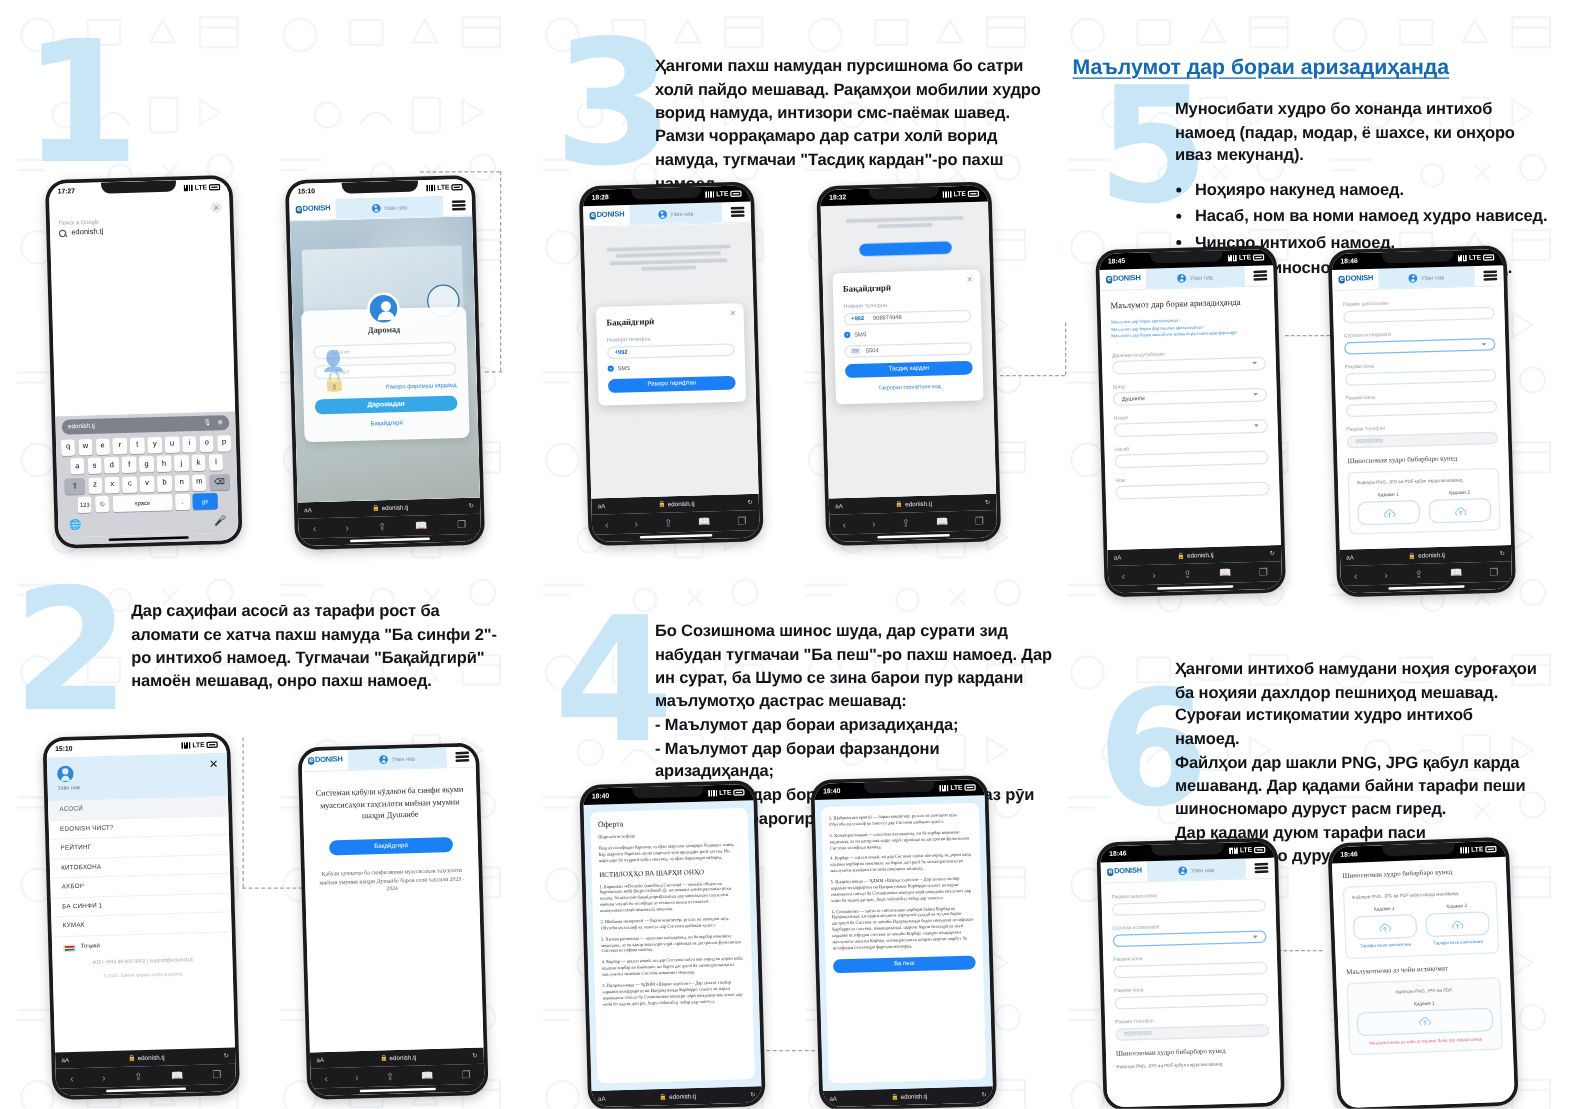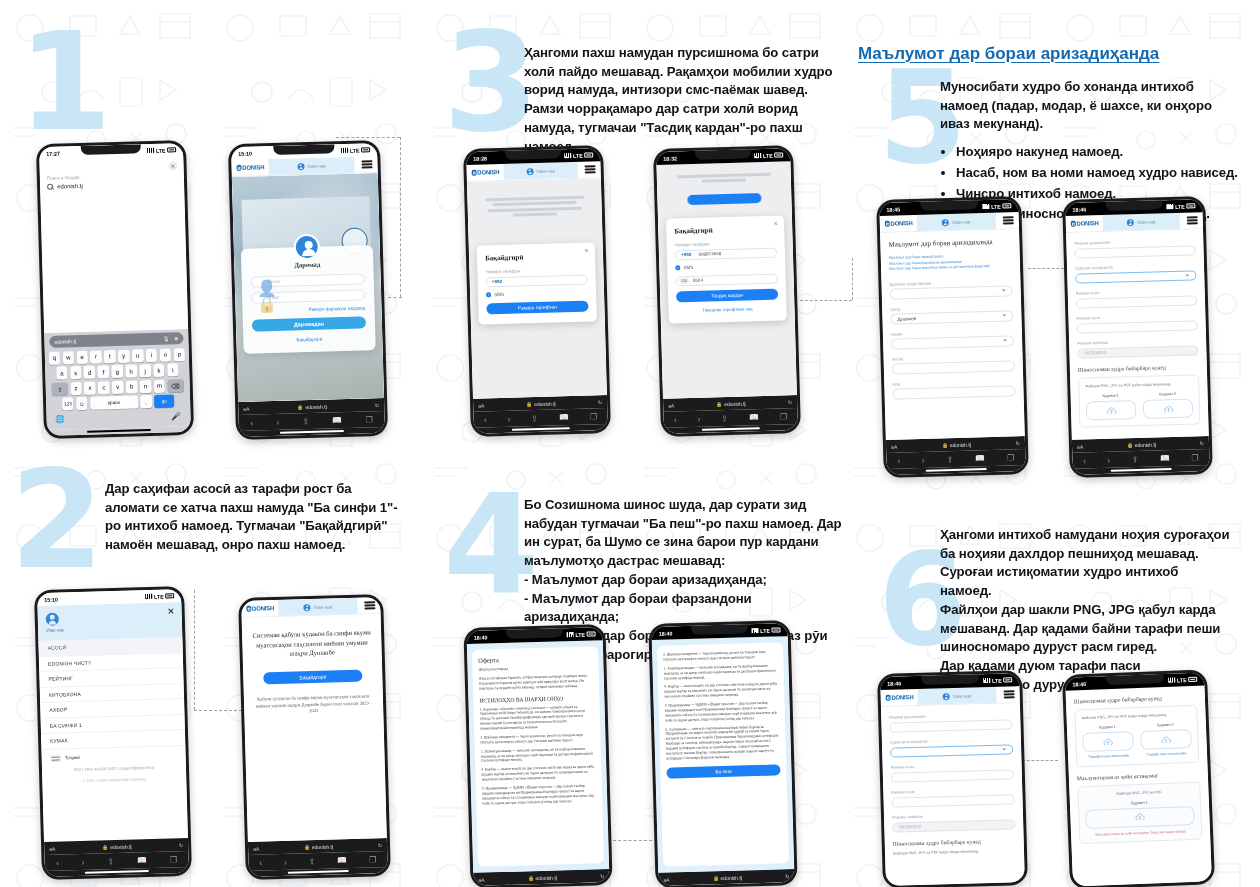--- a/index.html
+++ b/index.html
@@ -356,21 +356,21 @@
   <div class="step-num" style="left:10px; top:466px; font-size:135px;">2</div>
   <div class="step-num" style="left:443px; top:26px; font-size:138px;">3</div>
   <div class="step-num" style="left:443px; top:488px; font-size:138px;">4</div>
   <div class="step-num" style="left:878px; top:66px; font-size:128px;">5</div>
   <div class="step-num" style="left:878px; top:548px; font-size:128px;">6</div>
 
   <div class="section-title" style="left:858px; top:44px;">Маълумот дар бораи аризадиҳанда</div>
 
 
   <div class="instr" style="left:105px; top:480px; width:300px;">
-    <p style="white-space:pre-line;">Дар саҳифаи асосӣ аз тарафи рост ба аломати се хатча пахш намуда "Ба синфи 1"-ро интихоб намоед. Тугмачаи "Бақайдгирӣ" намоён мешавад, онро пахш намоед.</p>
+    <p style="white-space:pre-line;">Дар саҳифаи асосӣ аз тарафи рост ба аломати се хатча пахш намуда "Ба синфи 2"-ро интихоб намоед. Тугмачаи "Бақайдгирӣ" намоён мешавад, онро пахш намоед.</p>
   </div>
 
   <div class="instr" style="left:524px; top:44px; width:320px;">
     <p style="white-space:pre-line;">Ҳангоми пахш намудан пурсишнома бо сатри холӣ пайдо мешавад. Рақамҳои мобилии худро ворид намуда, интизори смс-паёмак шавед. Рамзи чоррақамаро дар сатри холӣ ворид намуда, тугмачаи "Тасдиқ кардан"-ро пахш намоед.</p>
   </div>
 
   <div class="instr" style="left:524px; top:496px; width:320px;">
     <p style="white-space:pre-line;">Бо Созишнома шинос шуда, дар сурати зид набудан тугмачаи "Ба пеш"-ро пахш намоед. Дар ин сурат, ба Шумо се зина барои пур кардани маълумотҳо дастрас мешавад:
 - Маълумот дар бораи аризадиҳанда;
 - Маълумот дар бораи фарзандони аризадиҳанда;

